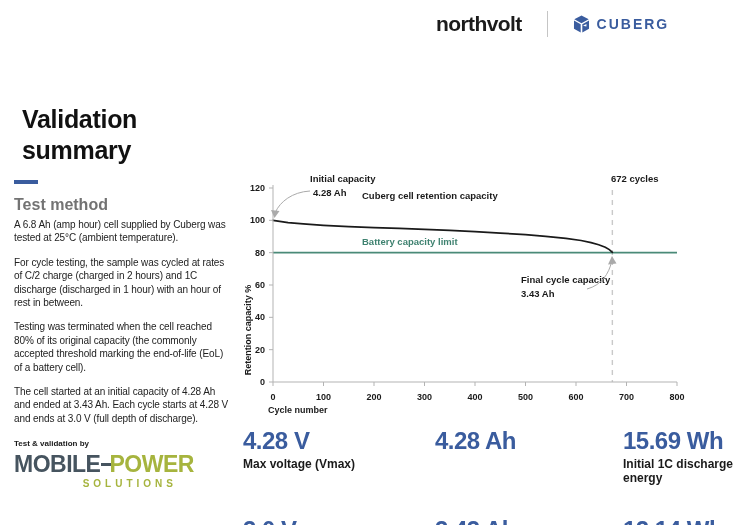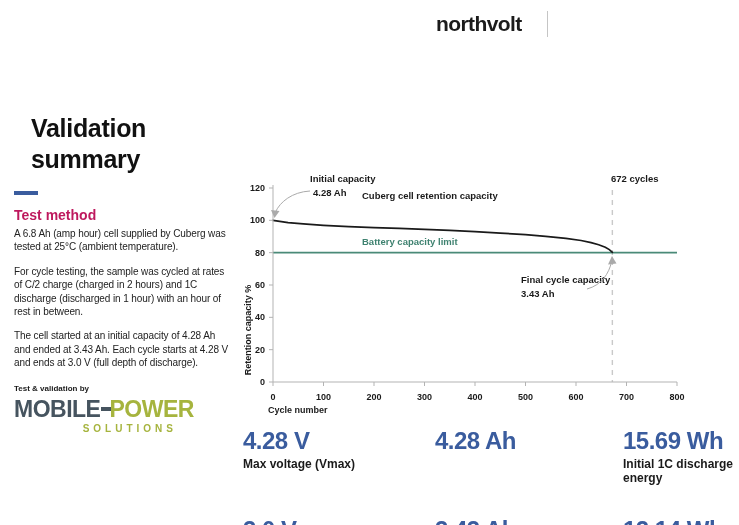--- a/index.html
+++ b/index.html
@@ -8,23 +8,23 @@
 
   
   .header{position:absolute;top:10px;left:436px;display:flex;align-items:center;height:28px;}
   .nv-logo{font-size:21px;font-weight:800;letter-spacing:-0.6px;color:#1b1b1b;}
   .header-divider{width:1px;height:26px;background:#c5c5c5;margin:0 25px;}
   .cuberg-logo{display:flex;align-items:center;gap:7px;}
   .cuberg-logo span{font-size:14px;font-weight:800;letter-spacing:2px;color:#3a5c9e;}
 
   
   .left-col{position:absolute;left:14px;top:96px;width:218px;}
-  .page-title{margin:17px;font-size:25px;line-height:1.22;font-weight:700;letter-spacing:-0.3px;color:#111;}
+  .page-title{margin:8px;font-size:25px;line-height:1.22;font-weight:700;letter-spacing:-0.3px;color:#111;}
   .accent-dash{width:24px;height:4px;background:#3a5c9e;margin:15px 0 12px 0;}
-  .section-heading{margin:0 0 4px 0;font-size:14px;font-weight:700;color:#be185d;}
+  .section-heading{margin:0 0 4px 0;font-size:16px;font-weight:700;color:#737373;}
   .left-col p{margin:0 0 11px 0;font-size:10px;line-height:1.34;letter-spacing:-0.1px;color:#222;}
   .validation-by{margin-top:14px;font-size:8px;font-weight:700;color:#1a1a1a;}
   .mps-logo{margin-top:5px;width:163px;}
   .mps-line1{font-size:23px;font-weight:800;letter-spacing:-0.5px;line-height:1;white-space:nowrap;}
   .mps-mobile{color:#46545f;}
   .mps-dash{display:inline-block;width:10px;height:3.5px;background:#46545f;vertical-align:middle;margin:0 0 3px 1px;}
   .mps-power{color:#a6b43e;margin-left:-2px;}
   .mps-solutions{margin-top:2px;text-align:right;font-size:10px;font-weight:700;letter-spacing:4px;color:#a6b43e;}
 
   
@@ -42,28 +42,38 @@
   .stat .label{font-size:12px;font-weight:700;color:#1a1a1a;margin-top:4px;}
 </style>
 </head>
 <body>
 
 <div id="page">
 
   <div class="header">
     <div class="nv-logo">northvolt</div>
     <div class="header-divider"></div>
+    <div class="cuberg-logo">
+      <svg width="17" height="18" viewBox="0 0 20 22">
+        <path fill="#3a5c9e" d="M10 0.5 L18.8 5.3 L10 10.1 L1.2 5.3 Z"></path>
+        <path fill="#3a5c9e" d="M0.8 6.8 L9 11.3 L9 21.4 L0.8 16.9 Z"></path>
+        <path fill="#3a5c9e" d="M19.2 6.8 L11 11.3 L11 21.4 L19.2 16.9 Z"></path>
+        <path fill="#ffffff" d="M11.8 13.2 L16 11 L16 14 Z"></path>
+      </svg>
+      <span>CUBERG</span>
+    </div>
   </div>
 
   <div class="left-col">
     <h1 class="page-title">Validation summary</h1>
     <div class="accent-dash"></div>
     <h2 class="section-heading">Test method</h2>
     <p>A 6.8 Ah (amp hour) cell supplied by Cuberg was tested at 25°C (ambient temperature).</p>
     <p>For cycle testing, the sample was cycled at rates of C/2 charge (charged in 2 hours) and 1C discharge (discharged in 1 hour) with an hour of rest in between.</p>
+    <p>Testing was terminated when the cell reached 80% of its original capacity (the commonly accepted threshold marking the end-of-life (EoL) of a battery cell).</p>
     <p>The cell started at an initial capacity of 4.28 Ah and ended at 3.43 Ah. Each cycle starts at 4.28 V and ends at 3.0 V (full depth of discharge).</p>
     <div class="validation-by">Test &amp; validation by</div>
     <div class="mps-logo">
       <div class="mps-line1">
         <span class="mps-mobile">MOBILE</span><span class="mps-dash"></span><span class="mps-power">POWER</span>
       </div>
       <div class="mps-solutions">SOLUTIONS</div>
     </div>
   </div>
 

